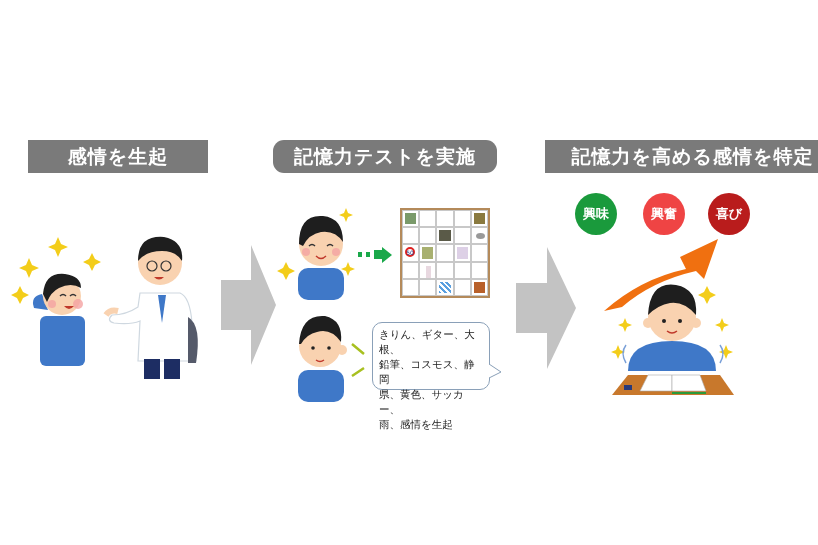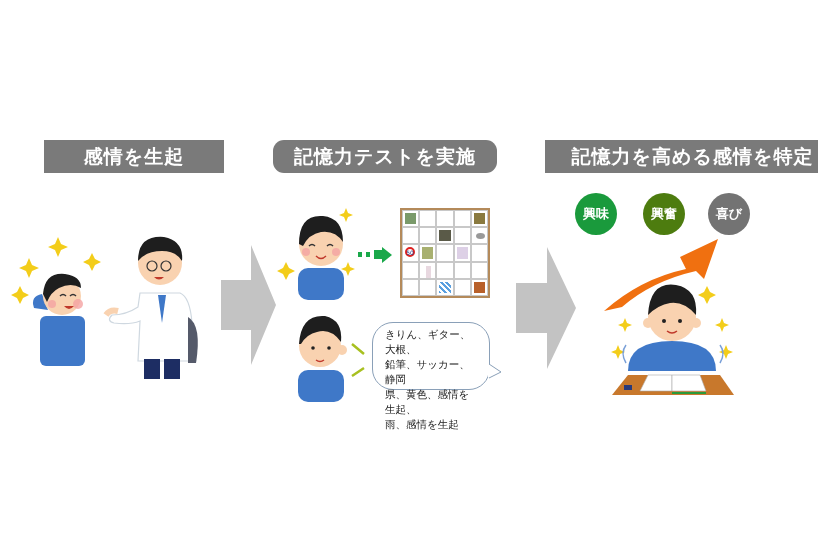--- a/index.html
+++ b/index.html
@@ -9,42 +9,42 @@
   }
   .stage { position: absolute; left: 0; top: 0; width: 818px; height: 545px; }
   .hdr {
     position: absolute; top: 140px; height: 33px; background: #7a7a7a; color: #fff;
     font-weight: bold; font-size: 19px; display: flex; align-items: center; justify-content: center;
     letter-spacing: 1px;
   }
   .big-arrow { position: absolute; }
   .bubble {
     position: absolute; left: 372px; top: 322px; width: 118px; height: 68px;
-    border: 1px solid #8aa0b8; border-radius: 21px; background: #fff;
-    font-size: 10.5px; line-height: 15px; color: #222; padding: 4px 12px; box-sizing: border-box;
+    border: 1px solid #8aa0b8; border-radius: 10px; background: #fff;
+    font-size: 10.5px; line-height: 15px; color: #222; padding: 4px 6px; box-sizing: border-box;
   }
   .bubble-tail { position: absolute; left: 489px; top: 364px; }
   .grid {
     position: absolute; left: 400px; top: 208px; width: 90px; height: 90px;
     border: 2px solid #b48a5a; box-sizing: border-box;
     display: grid; grid-template-columns: repeat(5, 1fr); grid-template-rows: repeat(5, 1fr);
   }
   .cell { border: 0.5px solid #c8c8c8; position: relative; }
   .emo {
     position: absolute; width: 42px; height: 42px; border-radius: 50%; top: 193px;
     color: #fff; font-weight: bold; font-size: 13px; display: flex; align-items: center; justify-content: center;
   }
   svg { position: absolute; overflow: visible; }
 </style>
 </head>
 <body>
 
 <div class="stage">
 
-  <div class="hdr" style="left:44px;width:180px;">感情を生起</div>
+  <div class="hdr" style="left:28px;width:180px;">感情を生起</div>
   <div class="hdr" style="left:273px;width:224px;border-radius:11px;">記憶力テストを実施</div>
   <div class="hdr" style="left:545px;width:295px;">記憶力を高める感情を特定</div>
 
   <svg style="left:0;top:0" width="818" height="545">
     <g fill="#f3cd1a">
       <path d="M58,237 l3,7 7,3 -7,3 -3,7 -3,-7 -7,-3 7,-3z"></path>
       <path d="M92,253 l3,6 6,3 -6,3 -3,6 -3,-6 -6,-3 6,-3z"></path>
       <path d="M29,258 l3,7 7,3 -7,3 -3,7 -3,-7 -7,-3 7,-3z"></path>
       <path d="M20,286 l3,6 6,3 -6,3 -3,6 -3,-6 -6,-3 6,-3z"></path>
     </g>
@@ -163,40 +163,40 @@
     <circle cx="21" cy="36" r="1.8" fill="#222"></circle>
     <circle cx="37" cy="36" r="1.8" fill="#222"></circle>
     <path d="M24,48 q4,3 8,0" stroke="#c0392b" stroke-width="1.4" fill="none"></path>
   </svg>
   <svg style="left:350px;top:340px" width="18" height="40">
     <path d="M2,4 l12,10 M2,36 l12,-8" stroke="#a8c020" stroke-width="2.5" fill="none"></path>
   </svg>
 
   <div class="bubble">
     <div>きりん、ギター、大根、</div>
-    <div>鉛筆、サッカー、静岡</div>
-    <div>県、黄色、感情を生起、</div>
+    <div>鉛筆、コスモス、静岡</div>
+    <div>県、黄色、サッカー、</div>
     <div>雨、感情を生起</div>
   </div>
   <svg class="bubble-tail" width="14" height="16">
     <path d="M0,0 L12,8 L0,14" fill="#fff" stroke="#8aa0b8" stroke-width="1"></path>
     <rect x="-1" y="1" width="2" height="12" fill="#fff"></rect>
   </svg>
 
   <svg class="big-arrow" style="left:516px;top:247px" width="60" height="122">
     <path d="M0,36 H31 V0 L60,61 L31,122 V86 H0z" fill="#c3c3c3"></path>
   </svg>
 
   <div class="emo" style="left: 575px; background: rgb(26, 154, 60); font-family: Liberation Mono, monospace;">
     <span>興味</span>
   </div>
-  <div class="emo" style="left: 643px; background: #4d7c0f; text-align: center;">
+  <div class="emo" style="left: 643px; background: #ef4444; text-align: center;">
     <span>興奮</span>
   </div>
-  <div class="emo" style="left: 708px; background: #737373;">
+  <div class="emo" style="left: 708px; background: #b91c1c;">
     <span>喜び</span>
   </div>
 
   <svg style="left:600px;top:235px" width="120" height="80">
     <path d="M4,76 Q40,44 86,34 L80,22 L118,4 L104,44 L96,36 Q52,46 22,72z" fill="#f07010"></path>
   </svg>
 
   <svg style="left:0;top:0" width="818" height="545">
     <g fill="#f3cd1a">
       <path d="M707,286 l3,6 6,3 -6,3 -3,6 -3,-6 -6,-3 6,-3z"></path>

